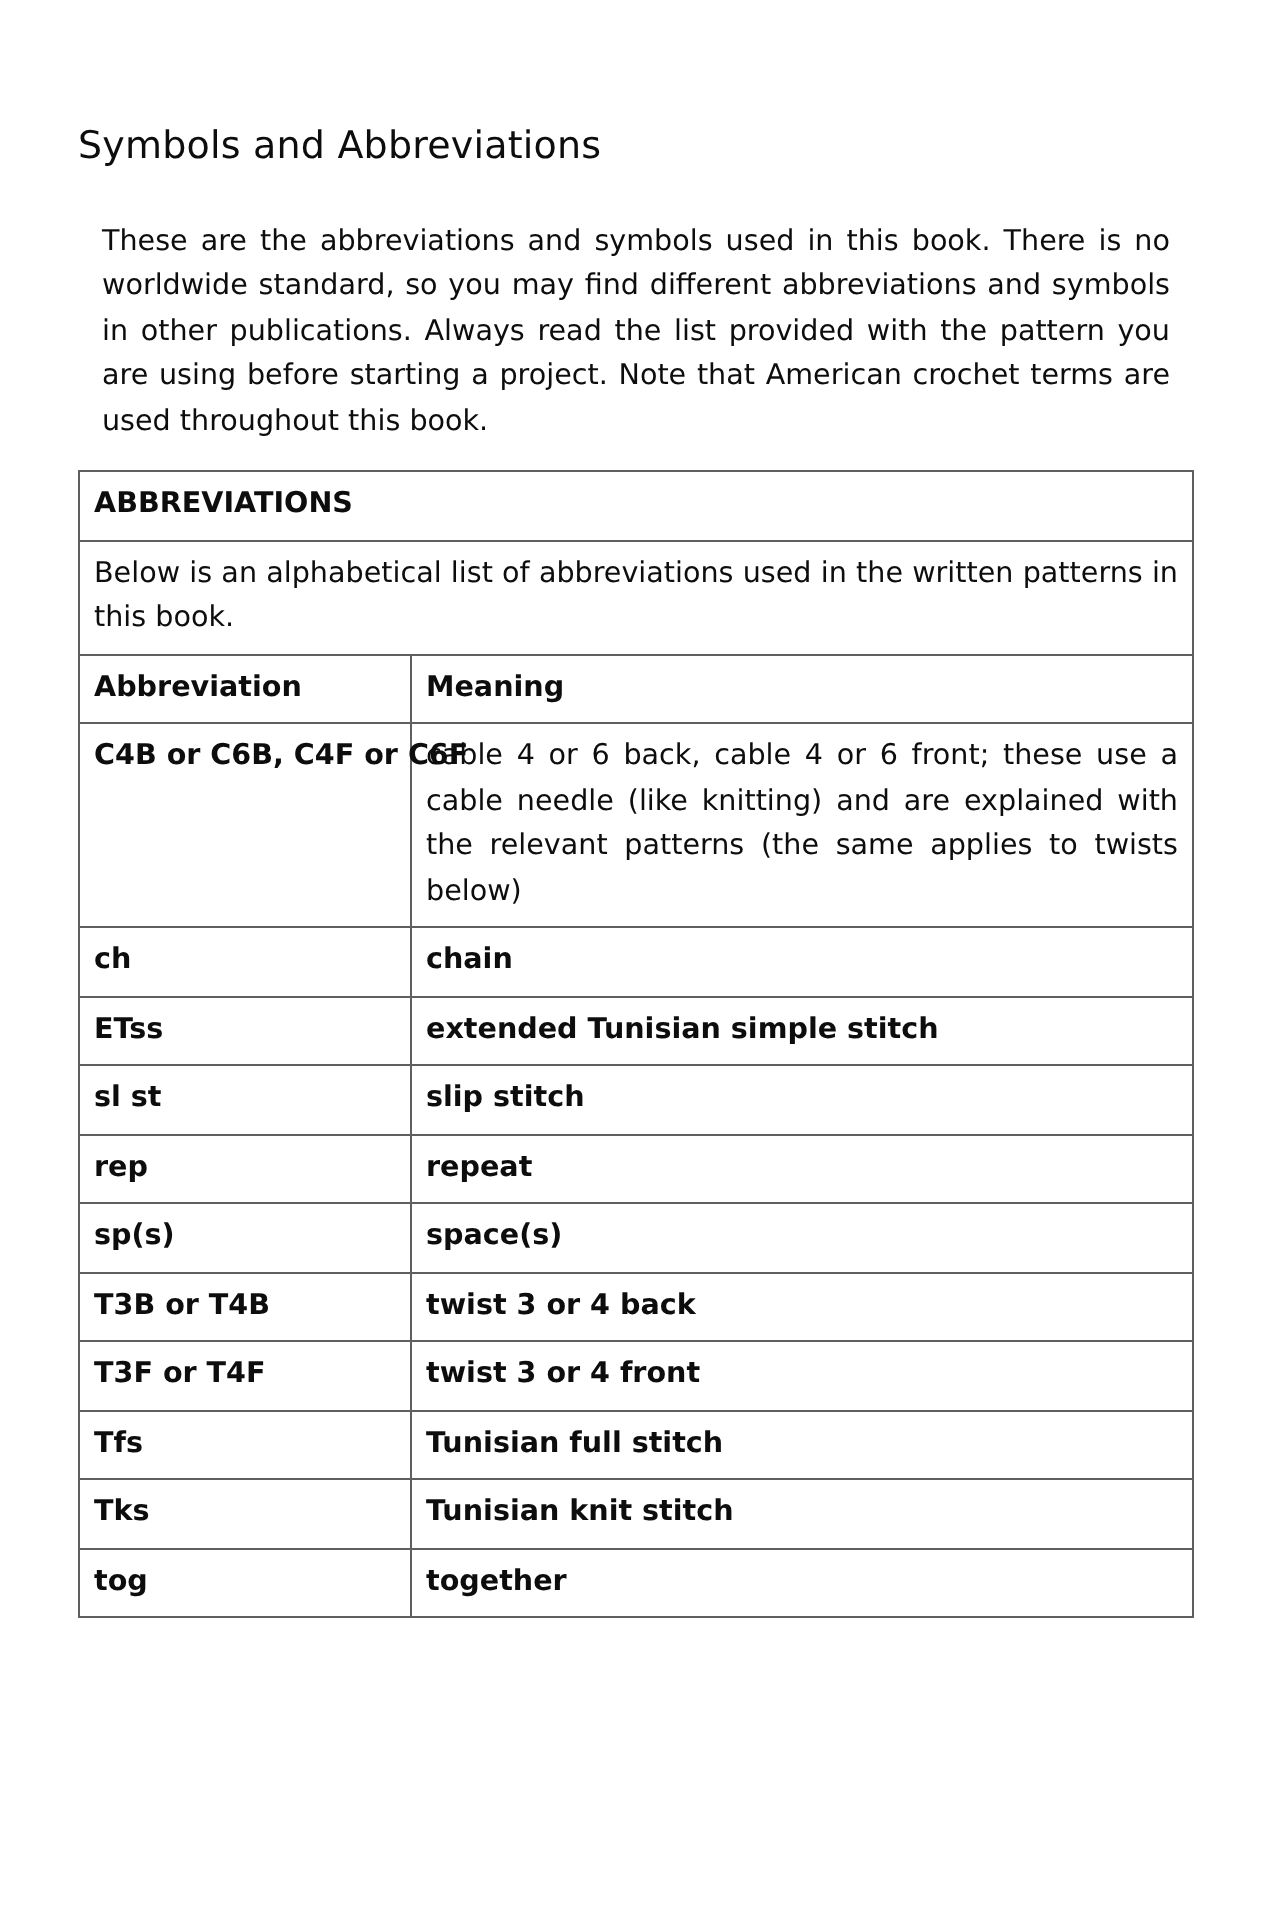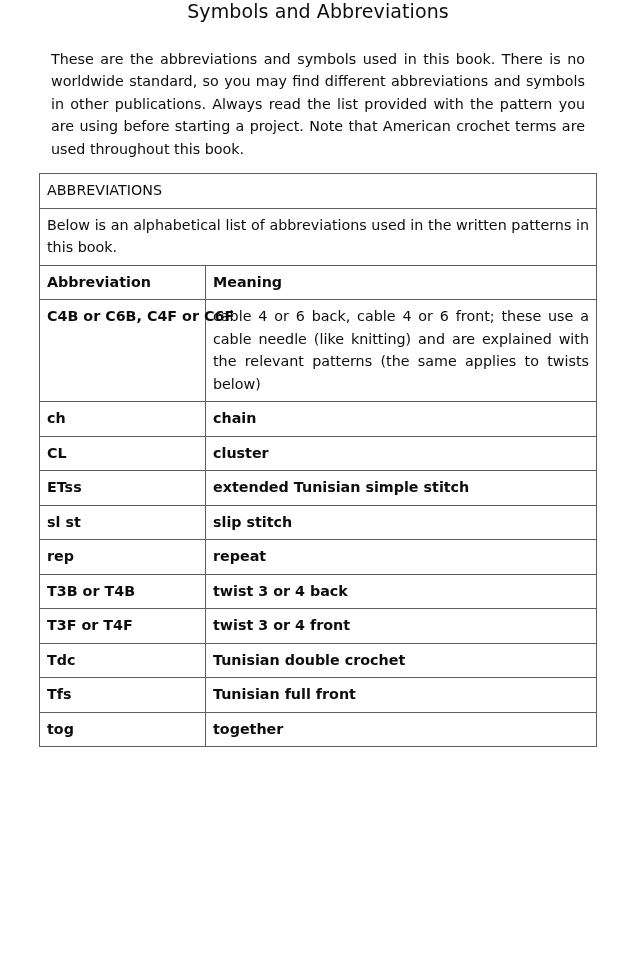--- a/index.html
+++ b/index.html
@@ -17,23 +17,24 @@
   }
   #page {
     position: relative;
     width: 640px;
     height: 960px;
     padding: 0 43px 0 39px;
     overflow: hidden;
   }
   #doc-title {
     margin: 0;
+    padding-top: 62px;
     font-size: 19px;
     font-weight: 400;
-    text-align: center;
+    text-align: left;
     letter-spacing: 0.1px;
     line-height: 1.25;
   }
   #intro {
     margin: 12px;
     padding-top: 12px;
     font-size: 14.3px;
     line-height: 22.5px;
     text-align: justify;
     text-justify: inter-word;
@@ -45,21 +46,21 @@
     table-layout: fixed;
   }
   #abbr-table td {
     border: 1px solid #5f5f5f;
     vertical-align: top;
     padding: 5px 7px 6px 7px;
     font-size: 14.3px;
     line-height: 22.5px;
   }
   td.section-title {
-    font-weight: normal;
+    font-weight: bold;
     font-size: 14.8px;
     padding-top: 6px;
     padding-bottom: 7px;
   }
   td.section-desc {
     text-align: justify;
     text-justify: inter-word;
     padding-bottom: 8px;
   }
   td.col-head {
@@ -101,50 +102,50 @@
       </tr>
     <tr>
           <td class="cell-abbr">C4B or C6B, C4F or C6F</td>
           <td class="cell-meaning-wrap">cable 4 or 6 back, cable 4 or 6 front; these use a cable needle (like knitting) and are explained with the relevant patterns (the same applies to twists below)</td>
         </tr>
         <tr>
           <td class="cell-abbr">ch</td>
           <td class="cell-meaning">chain</td>
         </tr>
         <tr>
-          <td class="cell-abbr">CL</td>
-          <td class="cell-meaning">cluster</td>
-        </tr>
-        <tr>
           <td class="cell-abbr">ETss</td>
           <td class="cell-meaning">extended Tunisian simple stitch</td>
         </tr>
         <tr>
           <td class="cell-abbr">sl st</td>
           <td class="cell-meaning">slip stitch</td>
         </tr>
         <tr>
           <td class="cell-abbr">rep</td>
           <td class="cell-meaning">repeat</td>
         </tr>
         <tr>
+          <td class="cell-abbr">sp(s)</td>
+          <td class="cell-meaning">space(s)</td>
+        </tr>
+        <tr>
           <td class="cell-abbr">T3B or T4B</td>
           <td class="cell-meaning">twist 3 or 4 back</td>
         </tr>
         <tr>
           <td class="cell-abbr">T3F or T4F</td>
           <td class="cell-meaning">twist 3 or 4 front</td>
         </tr>
         <tr>
-          <td class="cell-abbr">Tdc</td>
-          <td class="cell-meaning">Tunisian double crochet</td>
+          <td class="cell-abbr">Tfs</td>
+          <td class="cell-meaning">Tunisian full stitch</td>
         </tr>
         <tr>
-          <td class="cell-abbr">Tfs</td>
-          <td class="cell-meaning">Tunisian full front</td>
+          <td class="cell-abbr">Tks</td>
+          <td class="cell-meaning">Tunisian knit stitch</td>
         </tr>
         <tr>
           <td class="cell-abbr">tog</td>
           <td class="cell-meaning">together</td>
         </tr>
       </tbody>
   </table>
 
 </div>
 

